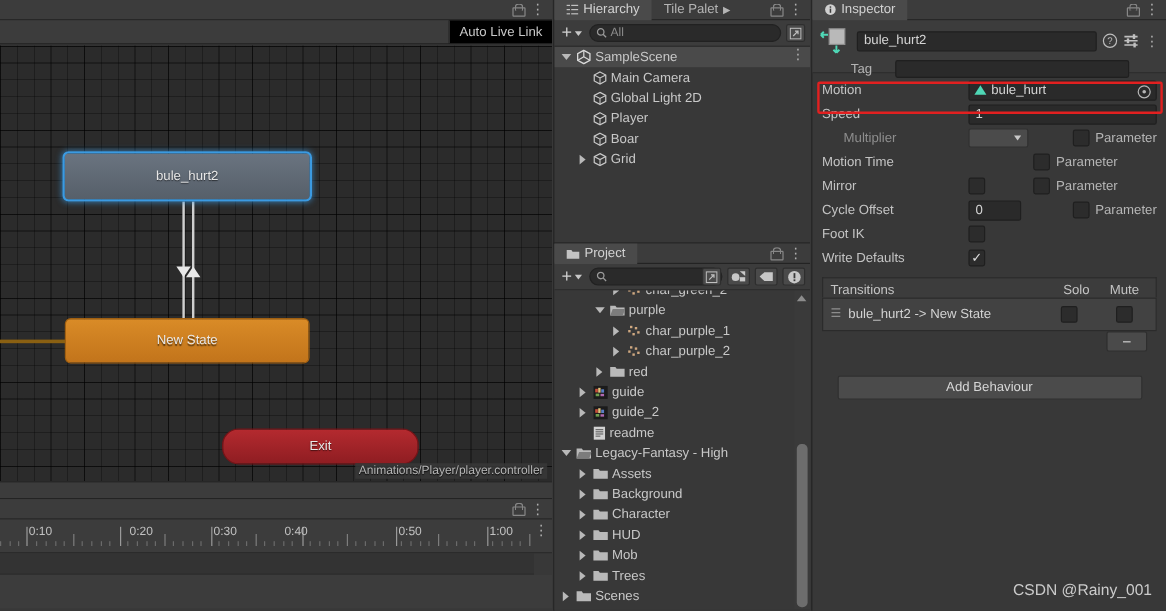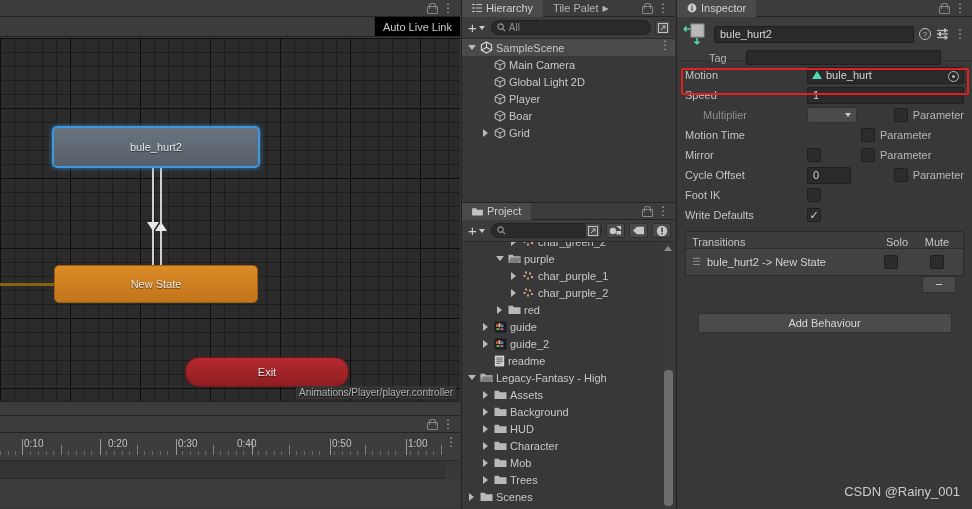--- a/index.html
+++ b/index.html
@@ -727,30 +727,30 @@
             </svg>
             <span>Background</span>
           </div>
           <div class="tree-row" style="padding-left: 18px;">
             <span class="foldout">
               <span class="fold-closed"></span>
             </span>
             <svg class="ico-folder" viewBox="0 0 13 11">
               <path d="M0.5 1.8 L4.8 1.8 L5.9 3.3 L12.5 3.3 L12.5 10 L0.5 10 Z" fill="#b9b9b9"></path>
             </svg>
-            <span>HUD</span>
+            <span>Character</span>
           </div>
           <div class="tree-row" style="padding-left: 18px;">
             <span class="foldout">
               <span class="fold-closed"></span>
             </span>
             <svg class="ico-folder" viewBox="0 0 13 11">
               <path d="M0.5 1.8 L4.8 1.8 L5.9 3.3 L12.5 3.3 L12.5 10 L0.5 10 Z" fill="#b9b9b9"></path>
             </svg>
-            <span>Character</span>
+            <span>HUD</span>
           </div>
           <div class="tree-row" style="padding-left: 18px;">
             <span class="foldout">
               <span class="fold-closed"></span>
             </span>
             <svg class="ico-folder" viewBox="0 0 13 11">
               <path d="M0.5 1.8 L4.8 1.8 L5.9 3.3 L12.5 3.3 L12.5 10 L0.5 10 Z" fill="#b9b9b9"></path>
             </svg>
             <span>Mob</span>
           </div>

